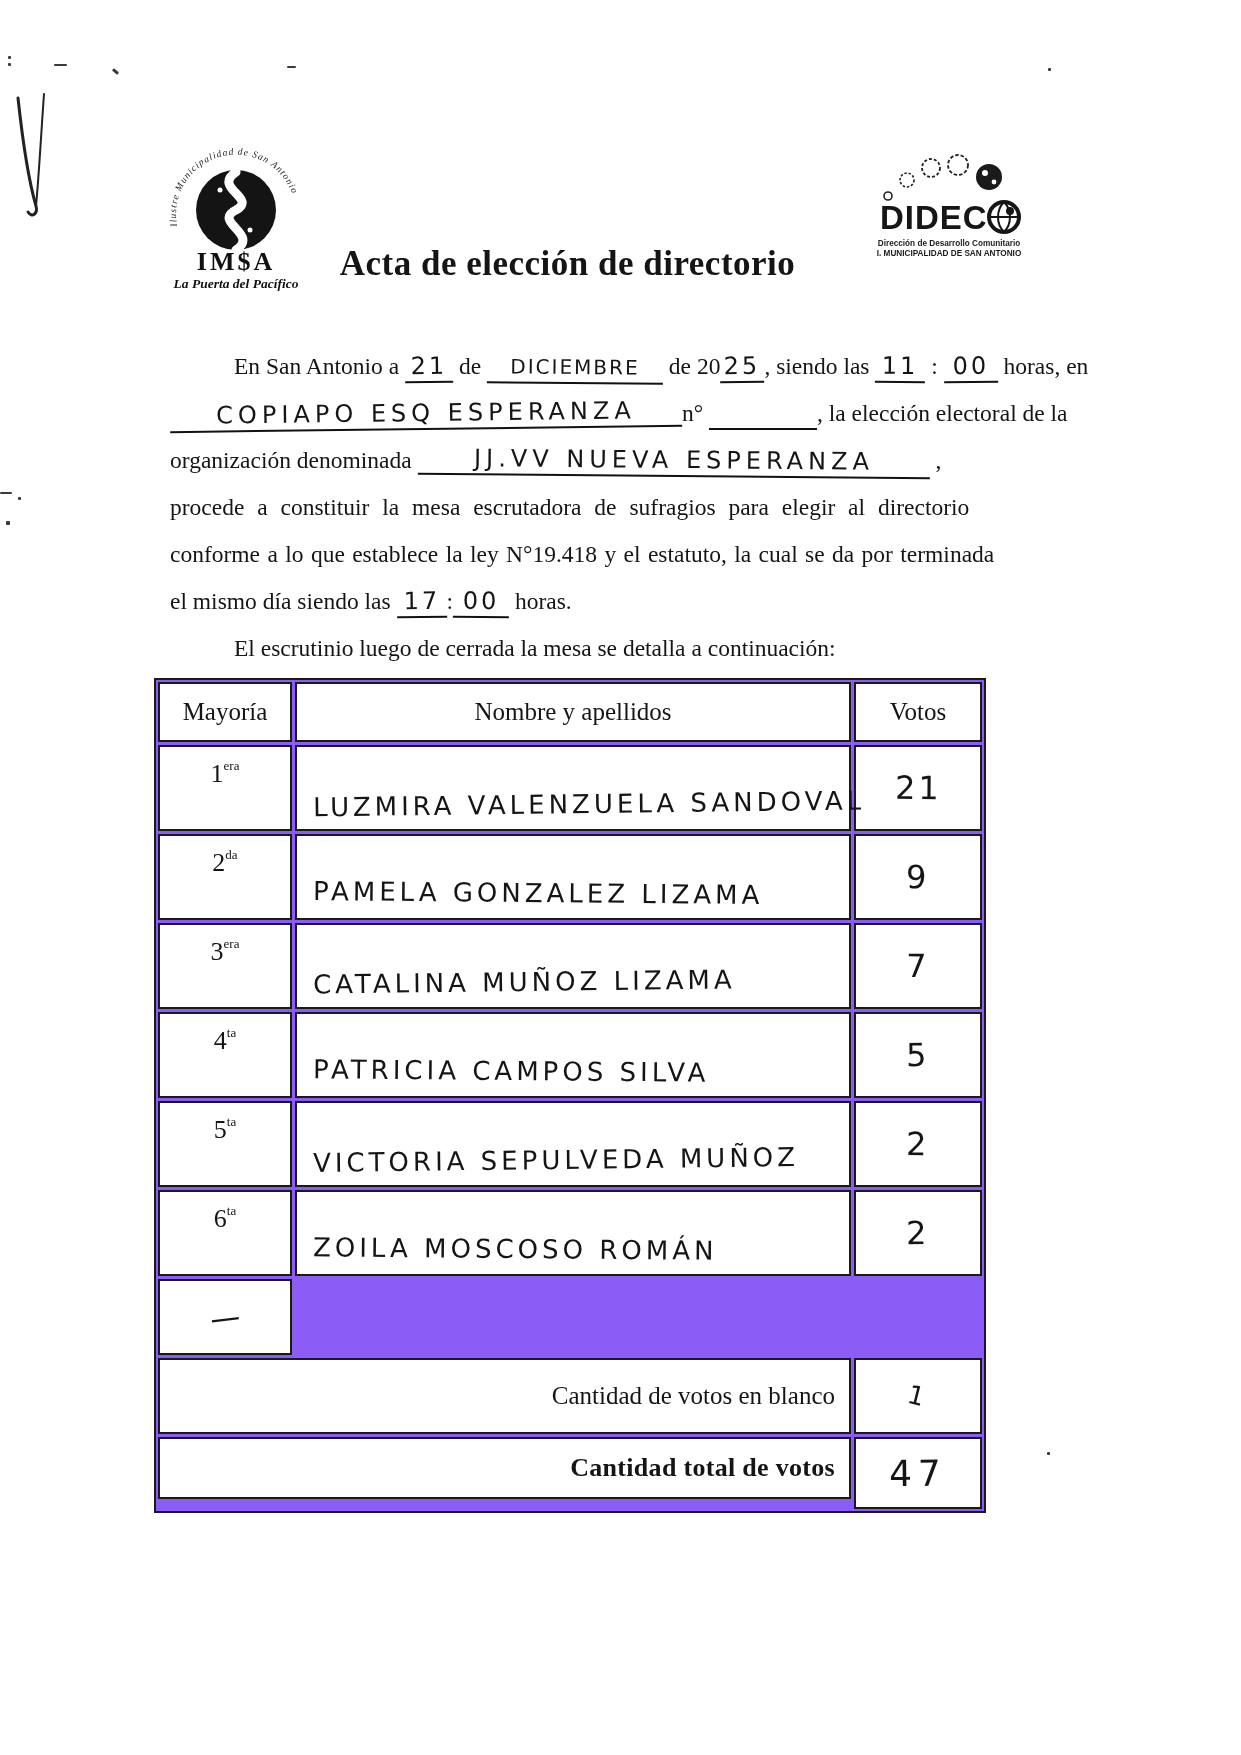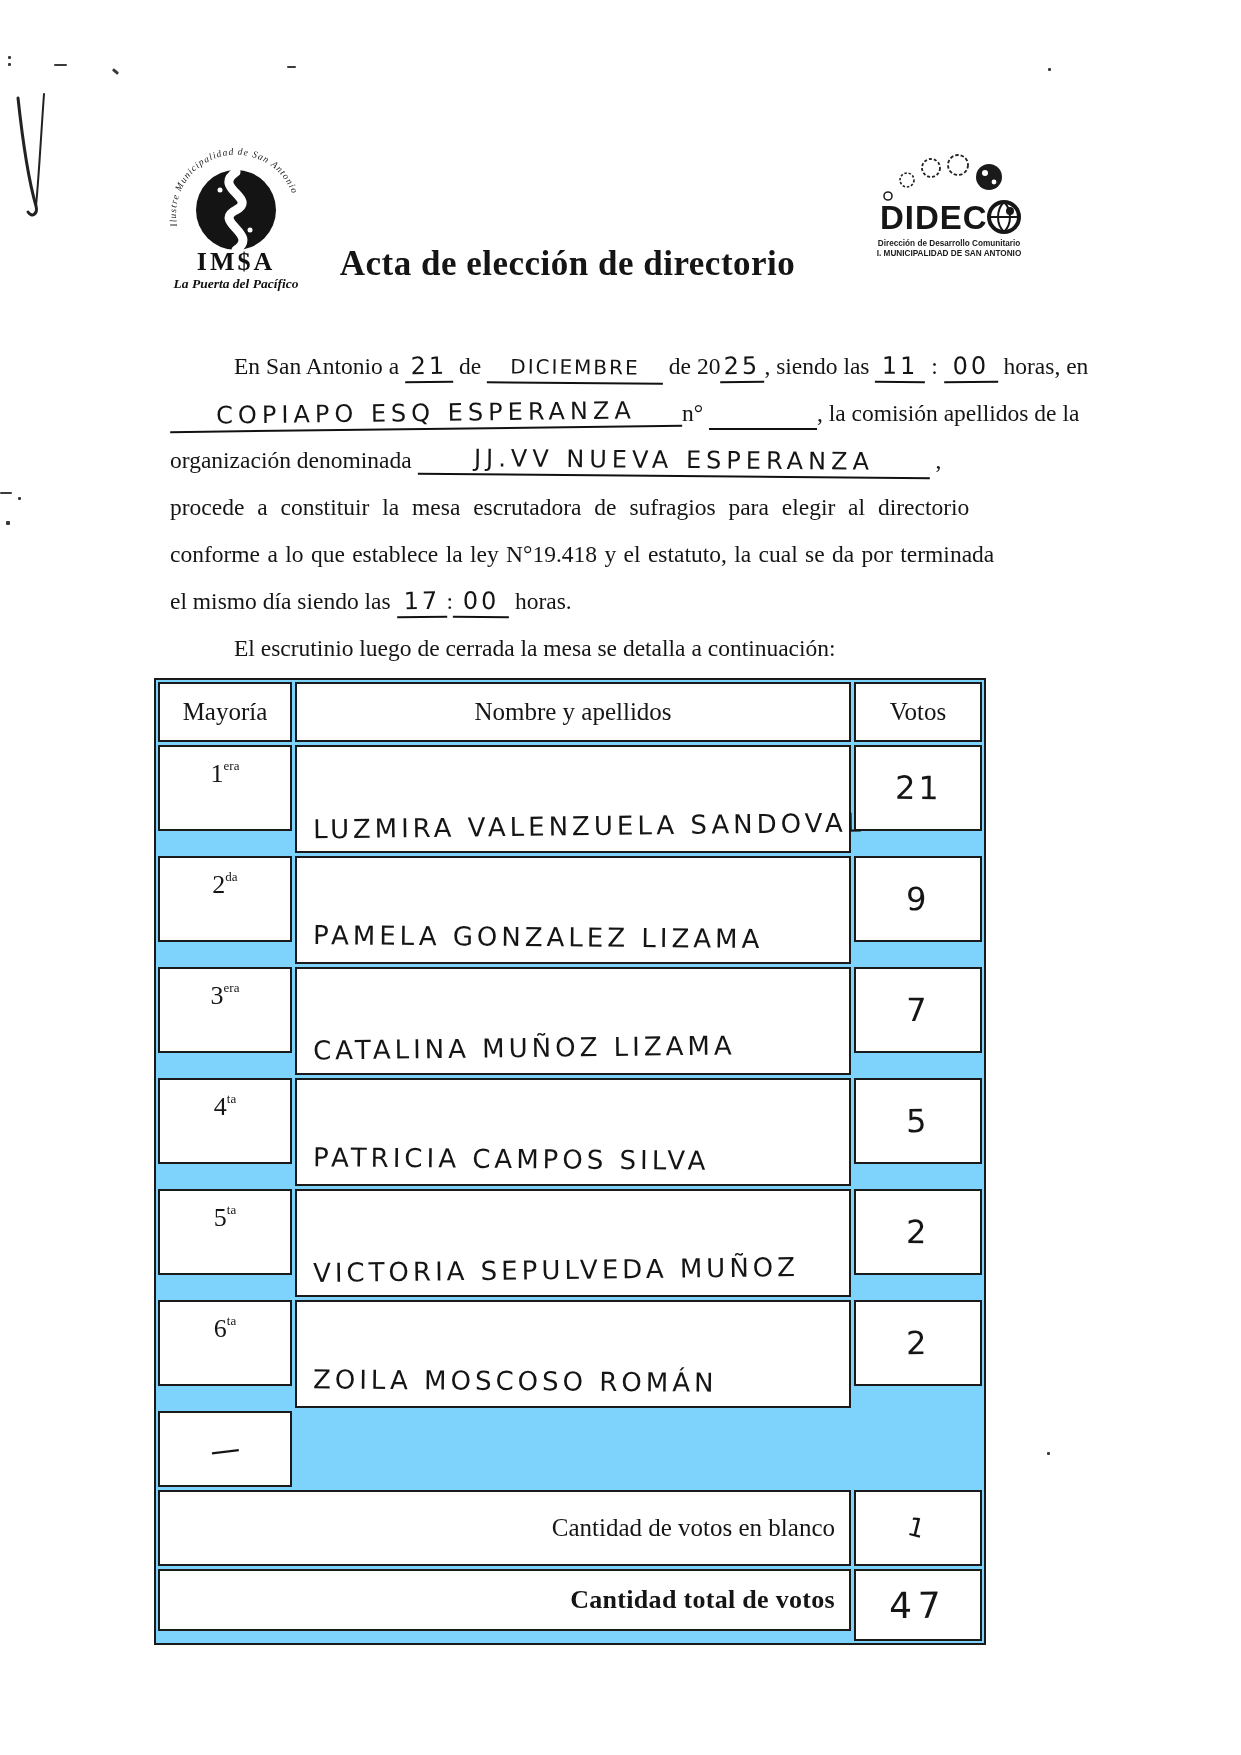--- a/index.html
+++ b/index.html
@@ -33,27 +33,27 @@
     font-weight:500; white-space:nowrap;
   }
   .tilt-a { transform:rotate(-0.7deg); }
   .tilt-b { transform:rotate(0.5deg); }
   .js4 { word-spacing:7px; }
   .js5 { word-spacing:1.5px; }
   
   .score-table {
     position:absolute; left:154px; top:678px; width:832px;
     display:grid; grid-template-columns:134px 556px 128px;
-    gap:3px; padding:2px; border:2px solid #1a1a1a; background:#7dd3fc;
+    gap:3px; padding:2px; border:2px solid #1a1a1a; background:#8b5cf6;
   }
   .cell { border:2px solid #1a1a1a; background:#fff; display:flex; }
   .h-cell { height:60px; align-items:center; justify-content:center; font-size:25px; }
   .rank-cell { height:86px; align-items:flex-start; justify-content:center; padding-top:12px; font-size:26px; }
   .rank-cell sup { font-size:13px; line-height:10px; margin-top:2px; }
-  .name-cell { height:108px; align-items:flex-end; padding:0 8px 10px 16px; }
+  .name-cell { height:86px; align-items:flex-end; padding:0 8px 10px 16px; }
   .name-cell .hw { font-size:26px; letter-spacing:4px; }
   .vote-cell { height:86px; align-items:center; justify-content:center; }
   .vote-cell .hw { font-size:32px; }
   .sum-label { grid-column:1 / 3; height:76px; align-items:center; justify-content:flex-end; padding-right:14px; font-size:25px; }
   .sum-value { height:76px; align-items:center; justify-content:center; }
   .total-label { grid-column:1 / 3; height:62px; align-items:center; justify-content:flex-end; padding-right:14px; font-size:26px; font-weight:600; letter-spacing:.3px; }
   .total-value { height:72px; align-items:center; justify-content:center; }
   .curve-mark { display:inline-block; font-size:30px; transform:rotate(-7deg); font-family:"DejaVu Sans", sans-serif; }
   .tick-mark { display:inline-block; font-size:26px; transform:rotate(14deg); }
   .big-hw { font-size:36px !important; letter-spacing:6px; }
@@ -118,21 +118,21 @@
       <span>de</span>
       <span class="fill hw tilt-b" style="min-width:176px;font-size:20px;letter-spacing:2px;">DICIEMBRE</span>
       <span>de 20</span><span class="fill hw tilt-a" style="min-width:44px;">25</span><span>, siendo las</span>
       <span class="fill hw tilt-b" style="min-width:50px;">11</span>
       <span>:</span>
       <span class="fill hw tilt-a" style="min-width:54px;">00</span>
       <span>horas, en</span>
     </div>
     <div class="line">
       <span class="fill hw tilt-a" style="min-width:512px;letter-spacing:5px;">COPIAPO ESQ ESPERANZA</span><span>n°</span>
-      <span class="blank" style="min-width:108px;">&nbsp;</span><span>, la comisión apellidos de la</span>
+      <span class="blank" style="min-width:108px;">&nbsp;</span><span>, la elección electoral de la</span>
     </div>
     <div class="line">
       <span>organización denominada</span>
       <span class="fill hw tilt-b" style="min-width:512px;letter-spacing:5px;">JJ.VV NUEVA ESPERANZA</span>
       <span>,</span>
     </div>
     <div class="line js4"><span>procede a constituir la mesa escrutadora de sufragios para elegir al directorio</span></div>
     <div class="line js5"><span>conforme a lo que establece la ley N°19.418 y el estatuto, la cual se da por terminada</span></div>
     <div class="line">
       <span>el mismo día siendo las</span>

